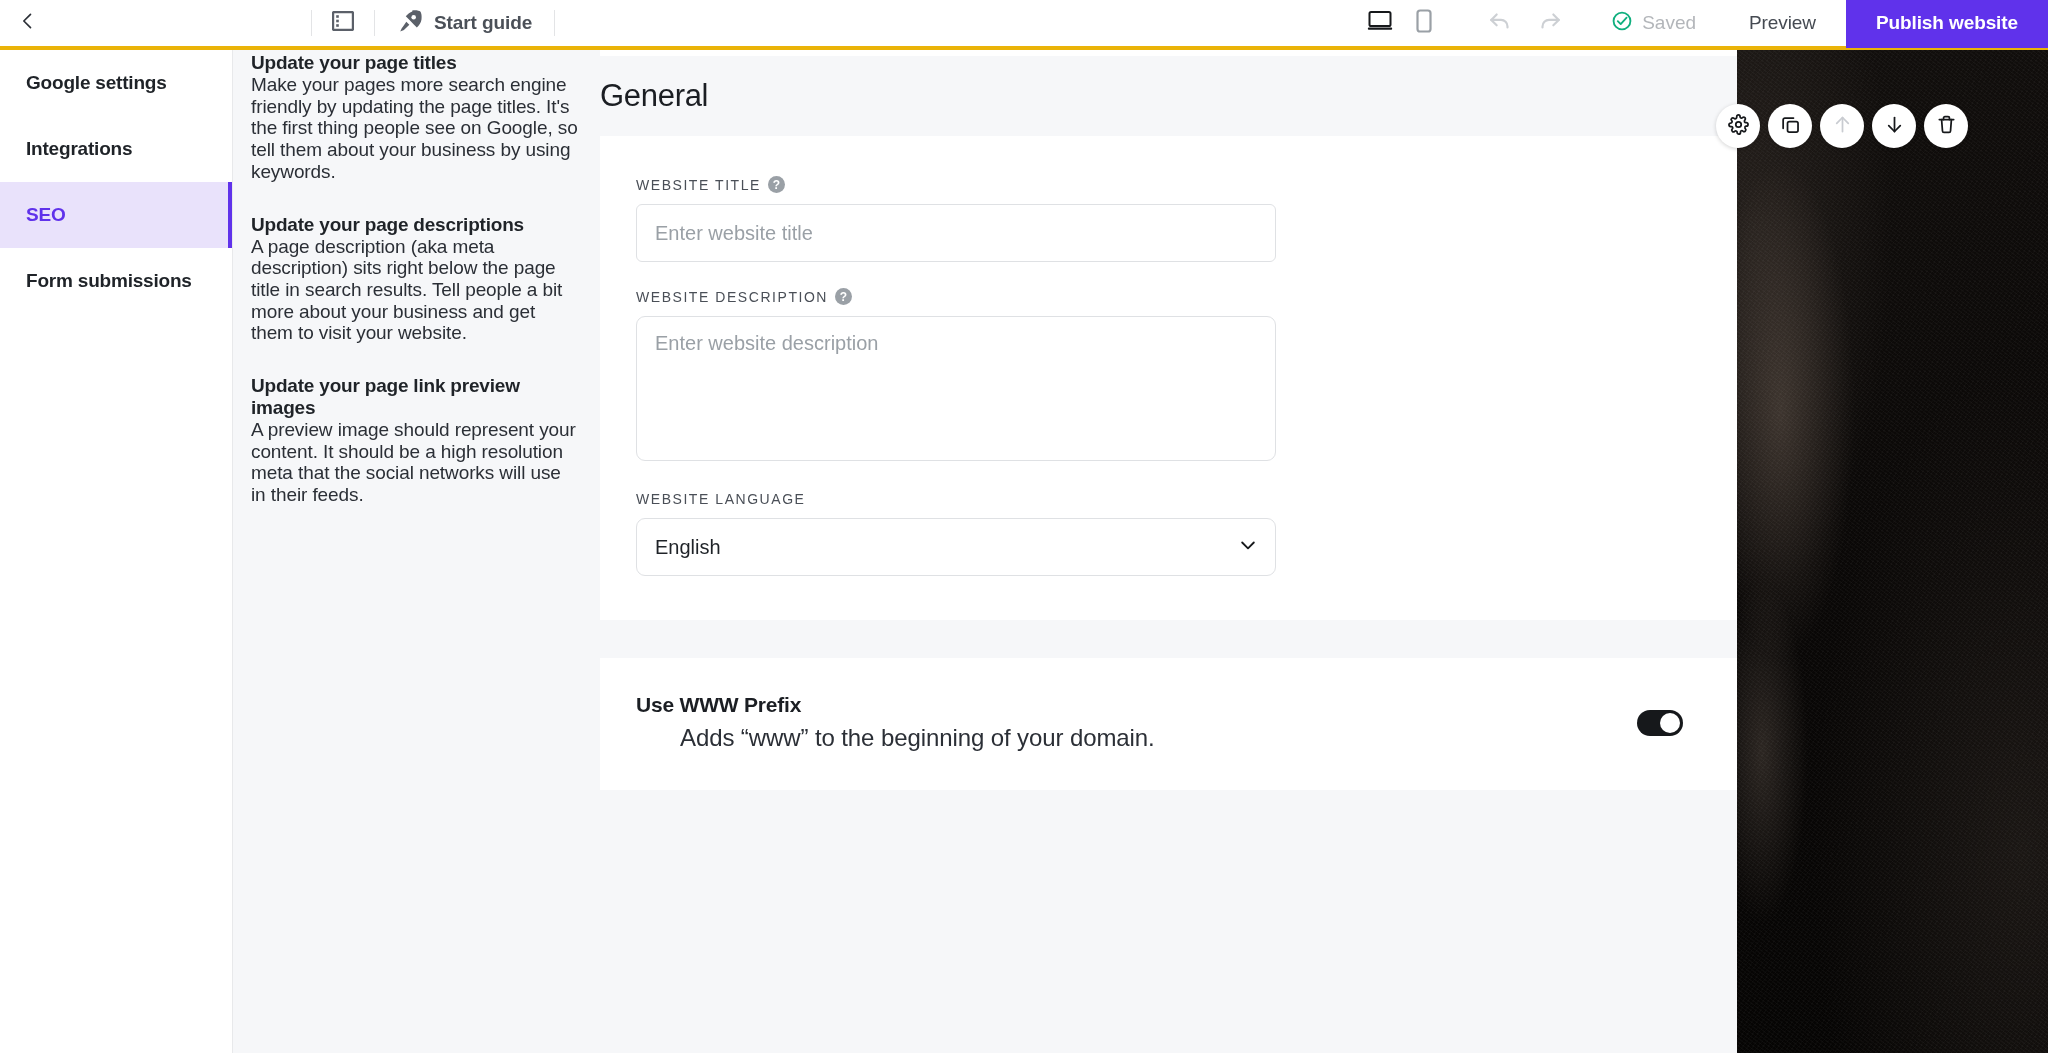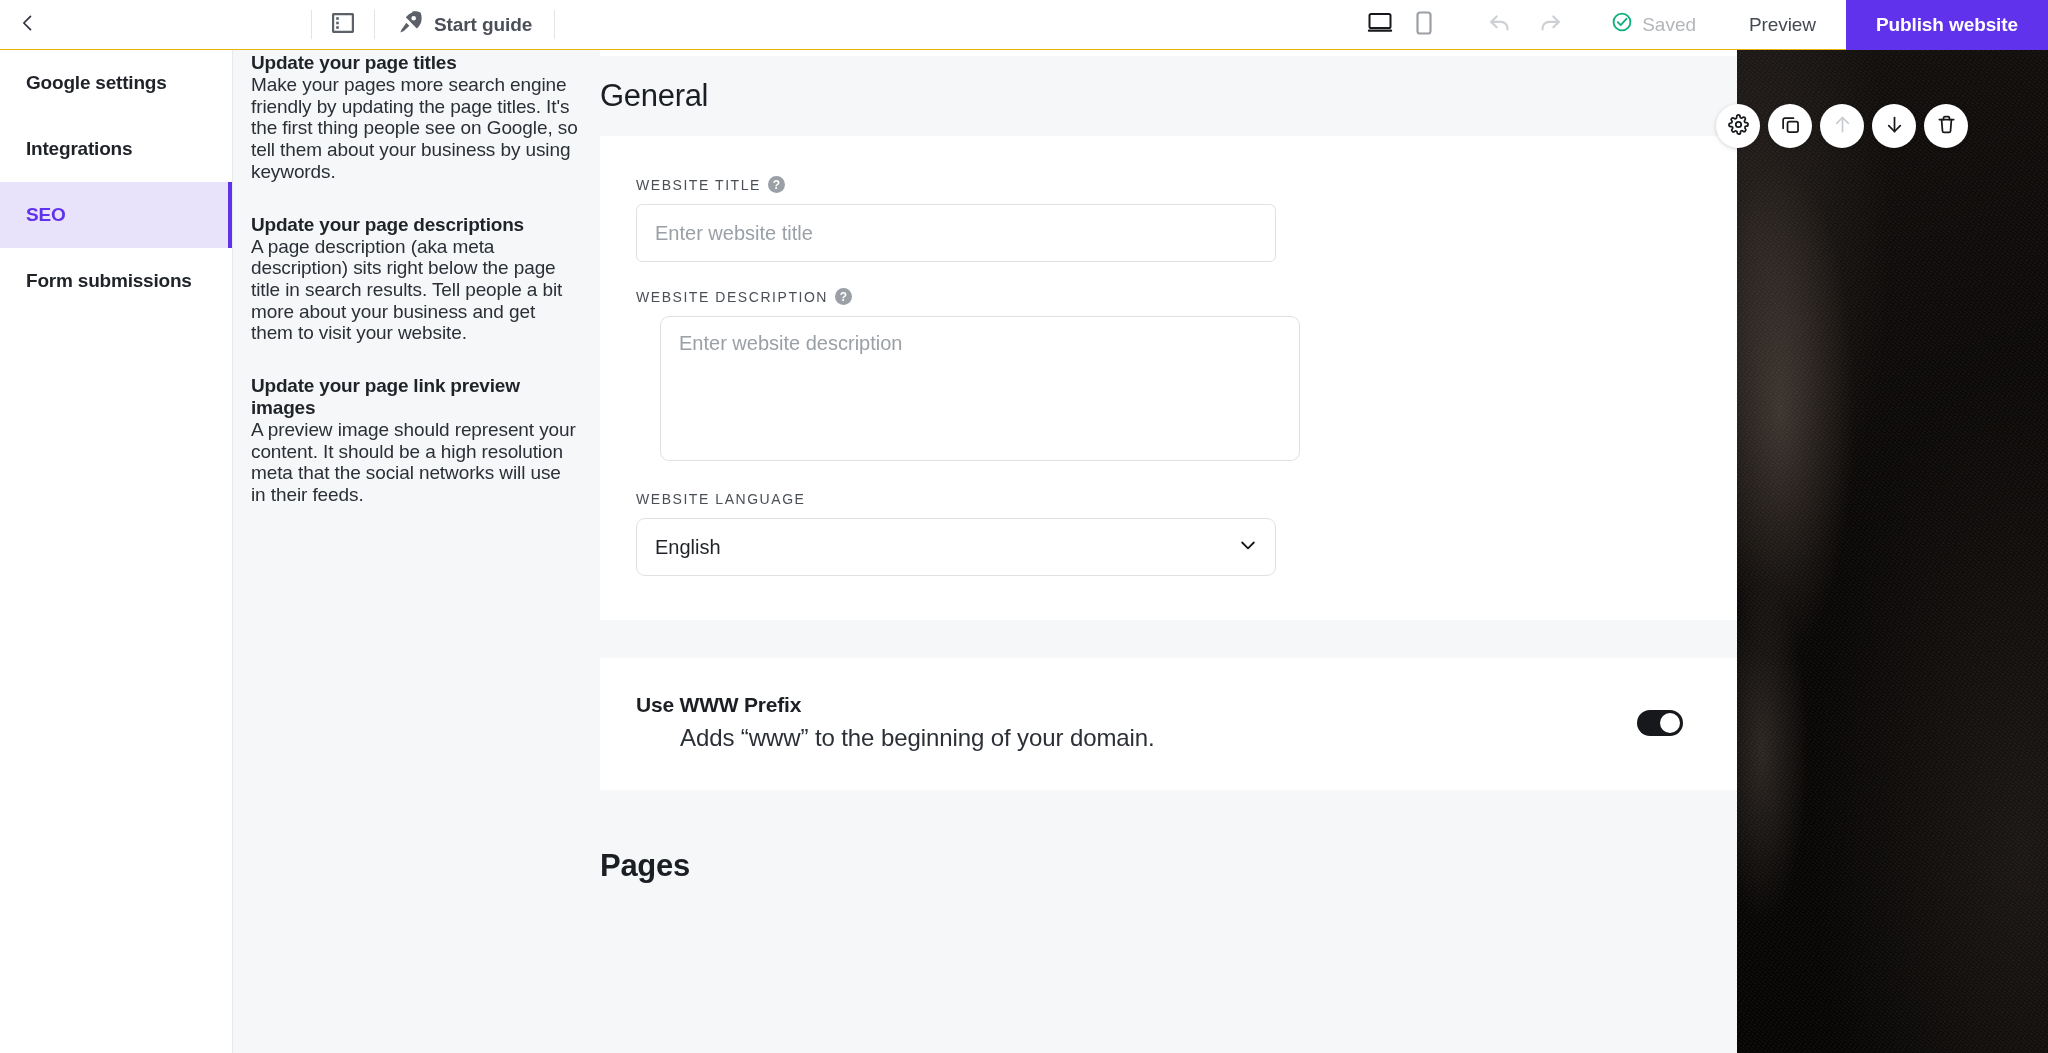--- a/index.html
+++ b/index.html
@@ -10,21 +10,21 @@
     background: #ffffff;
     color: #1a1a1a;
   }
   #app { position: relative; width: 2048px; height: 1053px; }
 
   
   .topbar {
     position: absolute; top: 0; left: 0;
     width: 2048px; height: 50px;
     background: #ffffff;
-    border-bottom: 1px solid #eab308;
+    border-bottom: 4px solid #eab308;
     display: flex; align-items: stretch;
     z-index: 40;
   }
   .tb-back {
     width: 40px; display: flex; align-items: center; justify-content: center;
     margin-left: 8px; cursor: pointer;
   }
   .tb-left-spacer { width: 263px; }
   .tb-divider-v { width: 1px; background: #e3e4e6; margin: 10px 0; }
   .tb-panel-btn {
@@ -147,21 +147,20 @@
   }
   .inp::placeholder { color: #9aa0a6; }
   .txt {
     width: 640px; height: 145px;
     border: 1px solid #dfe1e4; border-radius: 9px;
     background: #ffffff;
     padding: 15px 18px;
     font-family: "Liberation Sans", sans-serif;
     font-size: 20px; color: #1f2328;
     resize: none;
-    margin-left: 24px;
   }
   .txt::placeholder { color: #9aa0a6; }
   .selwrap { position: relative; width: 640px; }
   .sel {
     width: 640px; height: 58px;
     border: 1px solid #dfe1e4; border-radius: 9px;
     background: #ffffff;
     padding: 0 18px;
     display: flex; align-items: center;
     font-size: 20px; color: #1f2328;
@@ -430,21 +429,20 @@
     <div class="card2">
       <div>
         <div class="ww-title">Use WWW Prefix</div>
         <div class="ww-sub">Adds “www” to the beginning of your domain.</div>
       </div>
       <div class="toggle">
         <div class="knob"></div>
       </div>
     </div>
 
-    <div class="pages-head">Pages</div>
 
   </div>
 
   <div class="canvas">
     <div class="canvas-tex"></div>
     <div class="canvas-grain"></div>
   </div>
 
   <div class="fabs">
 

